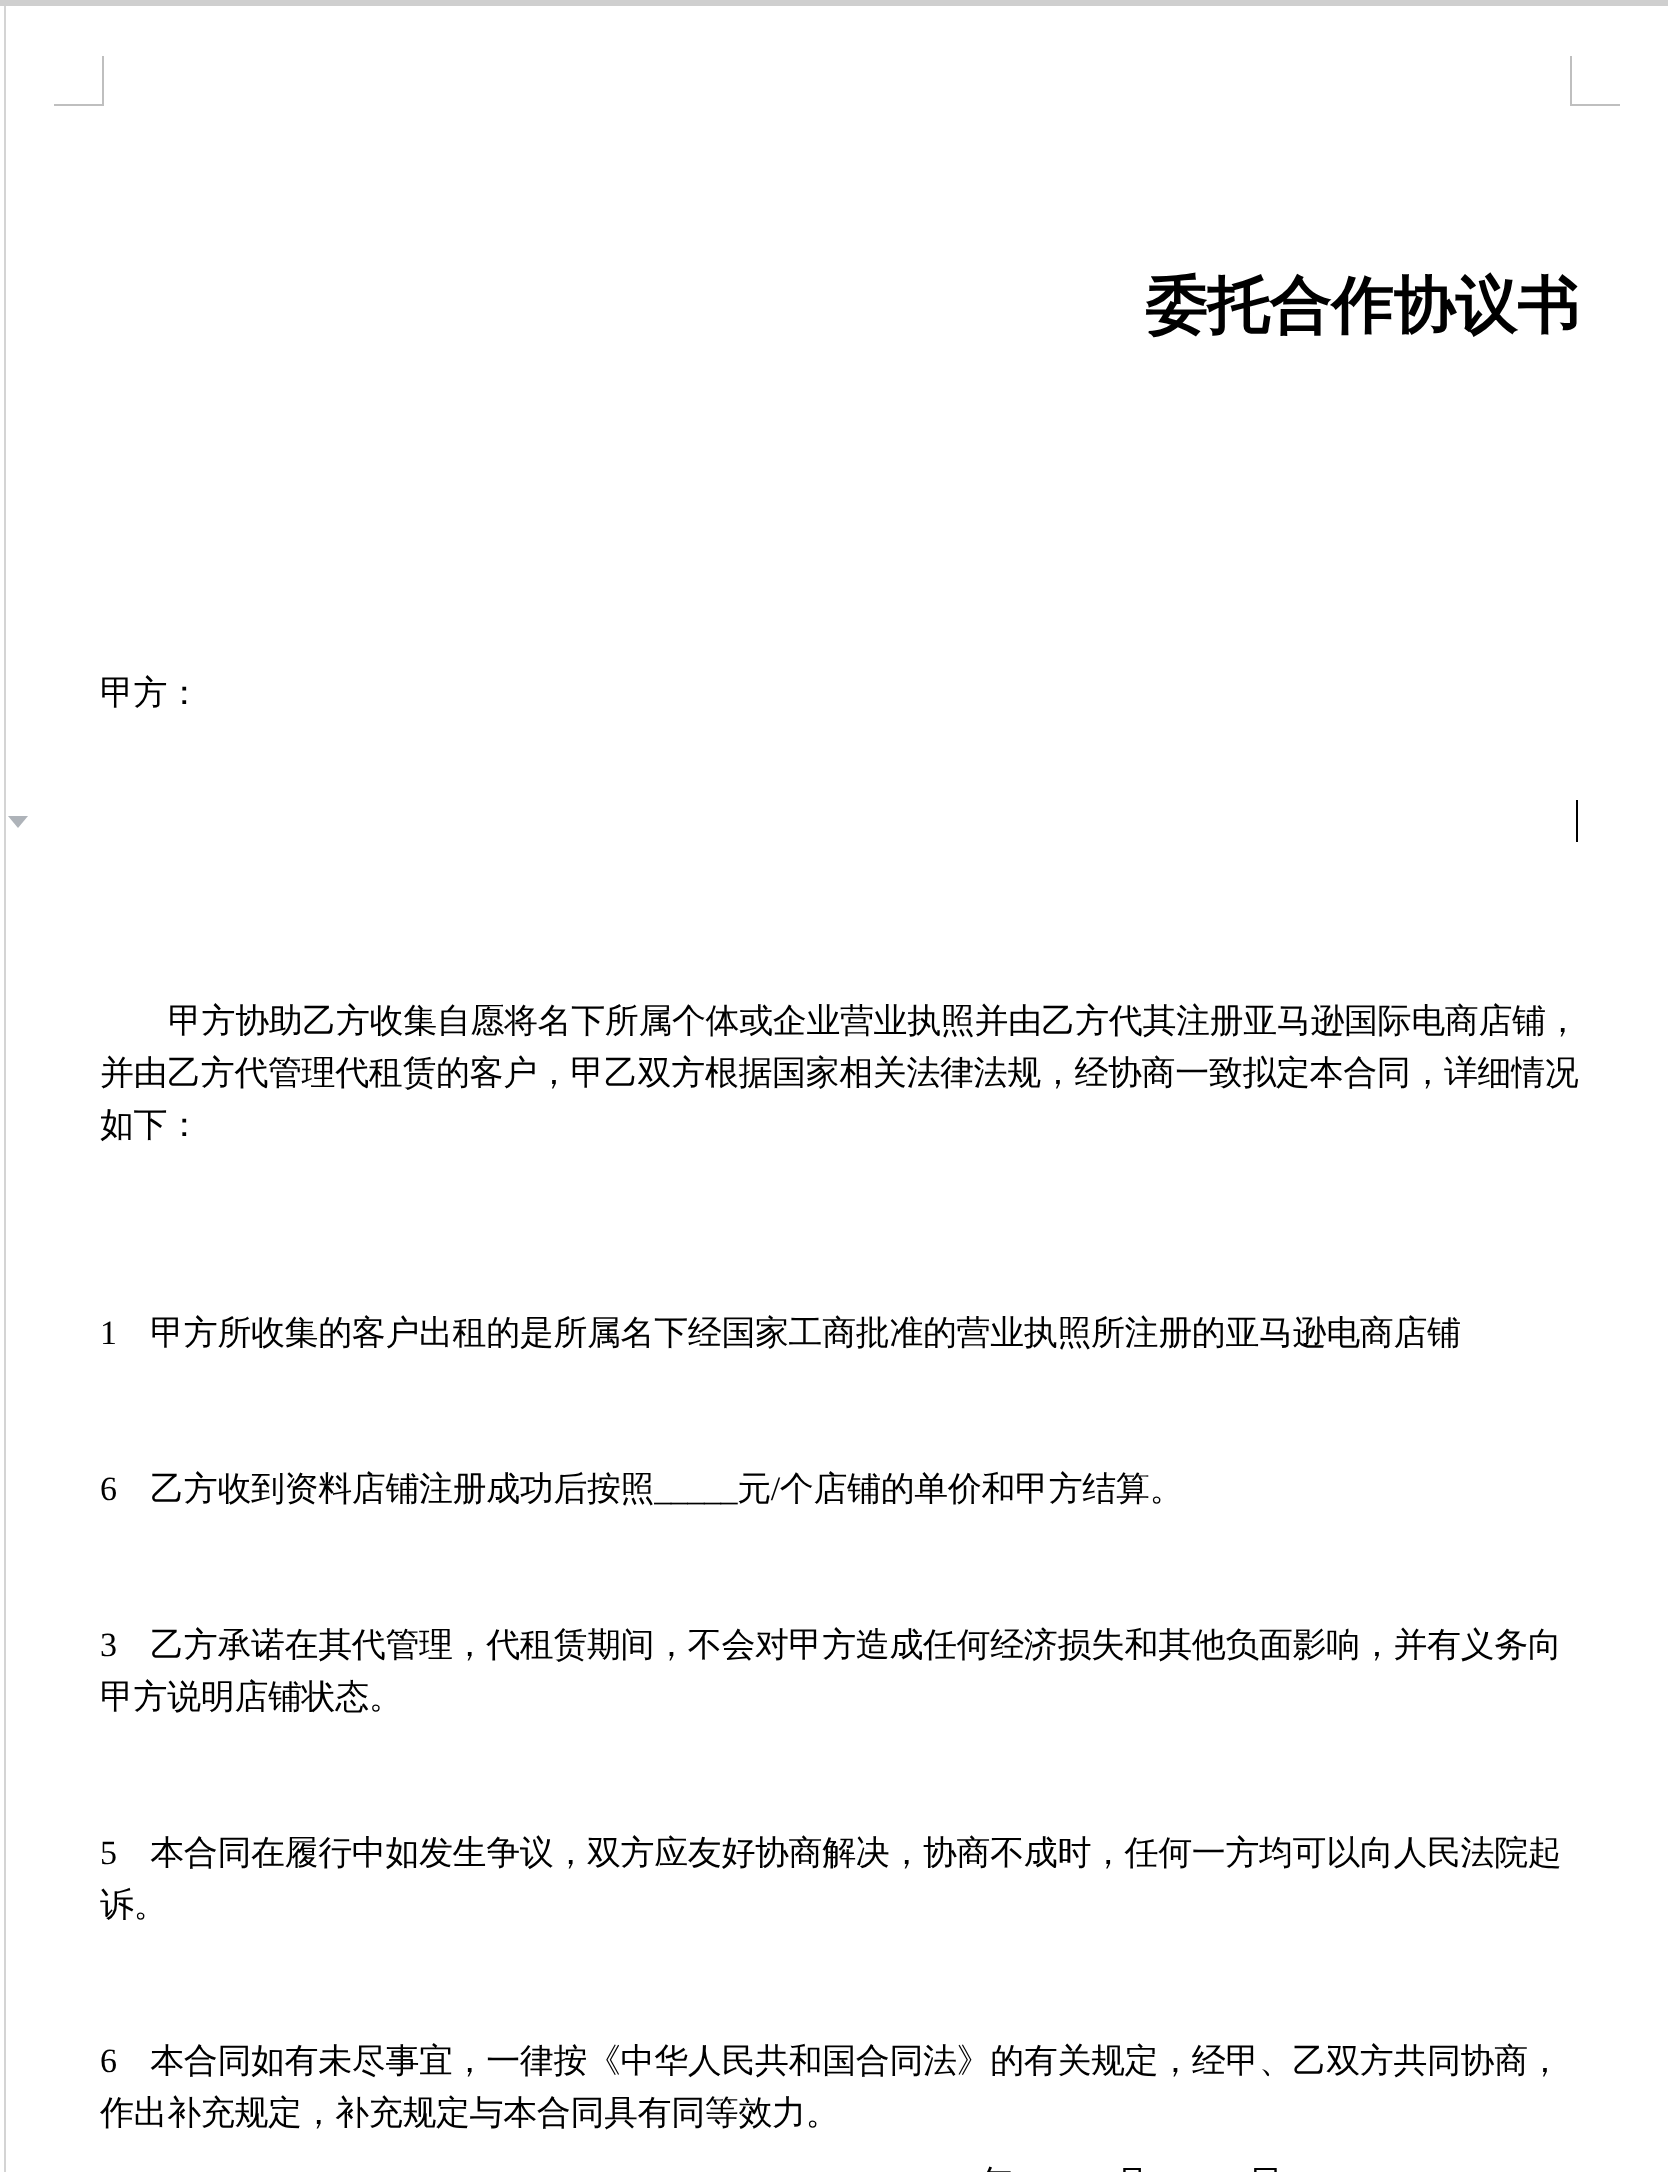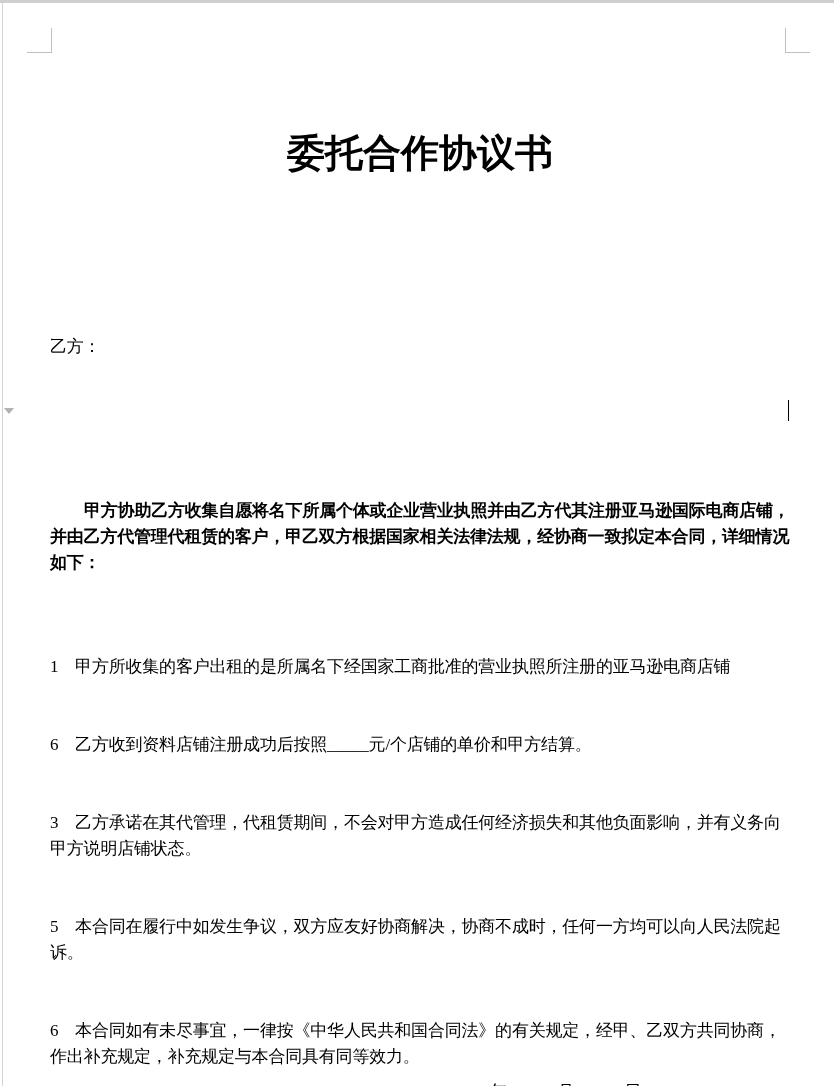--- a/index.html
+++ b/index.html
@@ -25,25 +25,25 @@
     position:absolute;left:4px;top:408px;width:0;height:0;
     border-left:5px solid transparent;border-right:5px solid transparent;
     border-top:6px solid #aeb3b9;
   }
   .content{
     position:absolute;left:50px;top:0;width:740px;color:#000;
     font-size:17px;line-height:26px;letter-spacing:-0.2px;
     white-space:pre-wrap;word-break:normal;
   }
   .doc-title{
-    margin:57px 0 0 0;font-size:38px;line-height:36px;font-weight:bold;
-    text-align:center;letter-spacing:0;white-space:normal;
+    margin:57px 0 0 0;font-size:31px;line-height:36px;font-weight:bold;
+    text-align:right;letter-spacing:0;white-space:normal;
   }
   .party{margin-top:48px;line-height:20px;}
-  .intro{margin:23px 0 0 0;text-indent:2em;font-weight:bold;}
+  .intro{margin:23px 0 0 0;text-indent:2em;}
   p.clause{margin:0;}
   .m34{margin-top:34px;} .m22{margin-top:22px;} .m13{margin-top:13px;}
   .date-line{
     position:absolute;left:490px;top:1079px;font-size:17px;line-height:26px;
     letter-spacing:-0.2px;color:#000;white-space:pre;
   }
   .text-caret{
     position:absolute;left:788px;top:400px;width:1px;height:21px;background:#000;
   }
 </style>
@@ -60,21 +60,21 @@
   <div class="crop crop-tr-v"></div>
   <div class="crop crop-tr-h"></div>
 
   <div class="collapse-triangle"></div>
 
   <div class="content">
 
     <h1 class="doc-title">委托合作协议书</h1>
 
     <div class="party">
-      <div>乙方：</div>
+      <div>甲方：</div>
     </div>
 
     <p class="intro">甲方协助乙方收集自愿将名下所属个体或企业营业执照并由乙方代其注册亚马逊国际电商店铺，并由乙方代管理代租赁的客户，甲乙双方根据国家相关法律法规，经协商一致拟定本合同，详细情况如下：</p>
 
     <p class="clause m34">1　甲方所收集的客户出租的是所属名下经国家工商批准的营业执照所注册的亚马逊电商店铺</p>
     <p class="clause m22">6　乙方收到资料店铺注册成功后按照_____元/个店铺的单价和甲方结算。</p>
     <p class="clause m13">3　乙方承诺在其代管理，代租赁期间，不会对甲方造成任何经济损失和其他负面影响，并有义务向甲方说明店铺状态。</p>
     <p class="clause m13">5　本合同在履行中如发生争议，双方应友好协商解决，协商不成时，任何一方均可以向人民法院起诉。</p>
     <p class="clause m13">6　本合同如有未尽事宜，一律按《中华人民共和国合同法》的有关规定，经甲、乙双方共同协商，作出补充规定，补充规定与本合同具有同等效力。</p>
     

